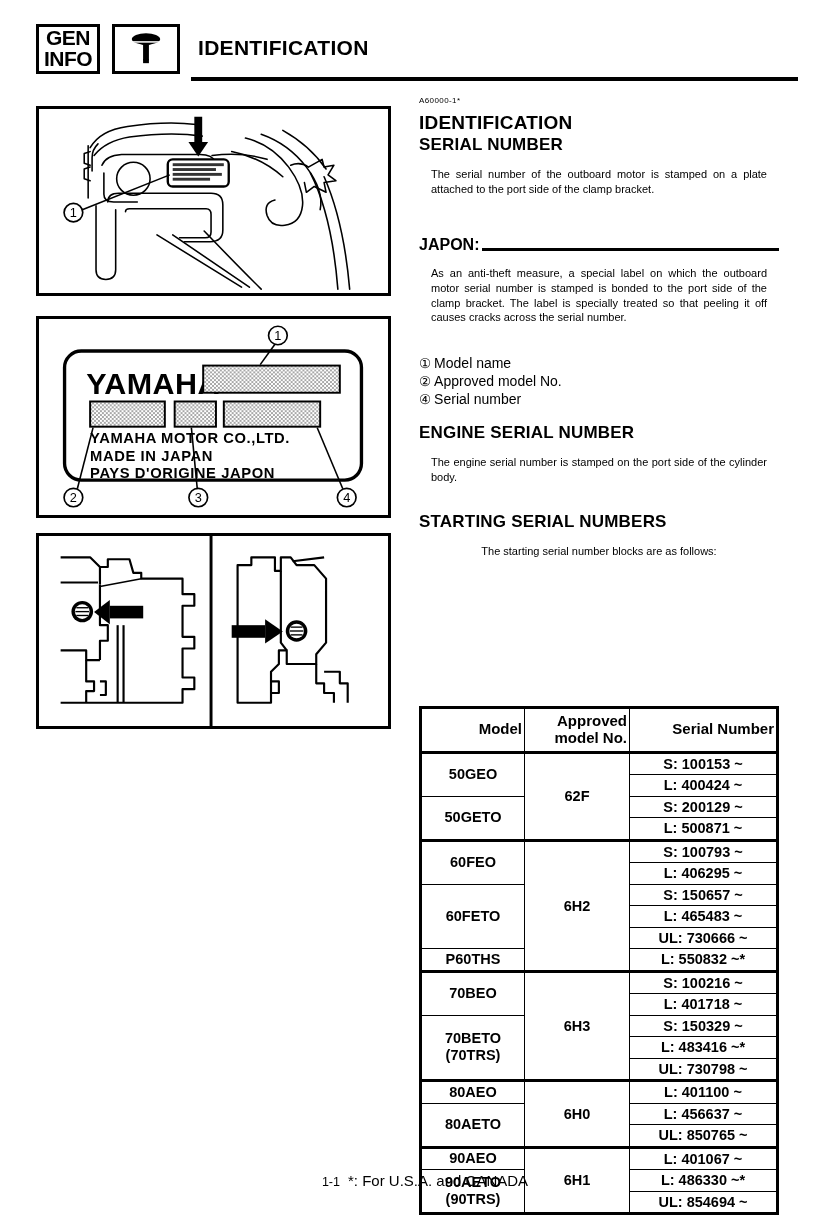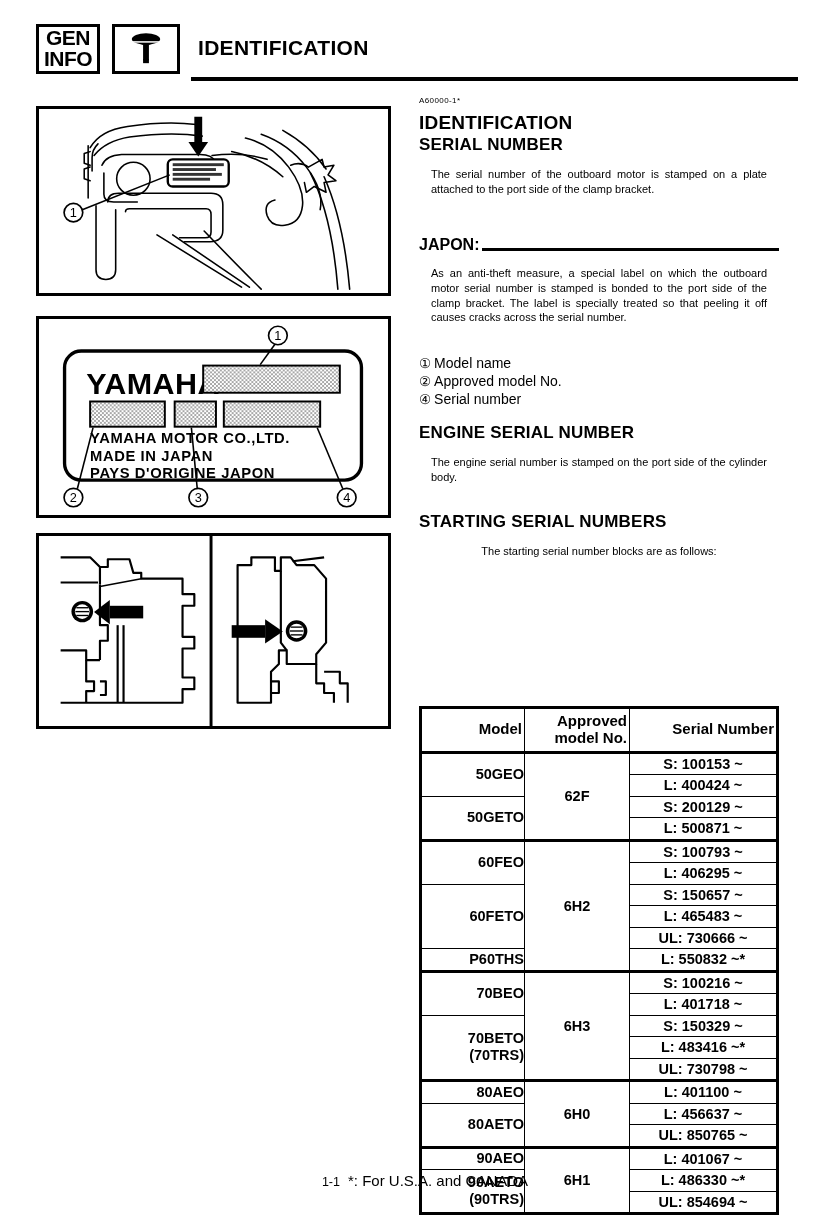--- a/index.html
+++ b/index.html
@@ -181,21 +181,21 @@
     font-weight: bold;
     vertical-align: middle;
   }
   table.serial th {
     text-align: right;
     line-height: 1.12;
     padding: 4px 2px;
     font-size: 15px;
   }
   td.model {
-    text-align: right;
+    text-align: center;
     padding: 2px 0 2px 6px;
     line-height: 1.18;
     white-space: nowrap;
   }
   td.appr {
     text-align: center;
   }
   td.serialcell {
     padding: 0;
   }

